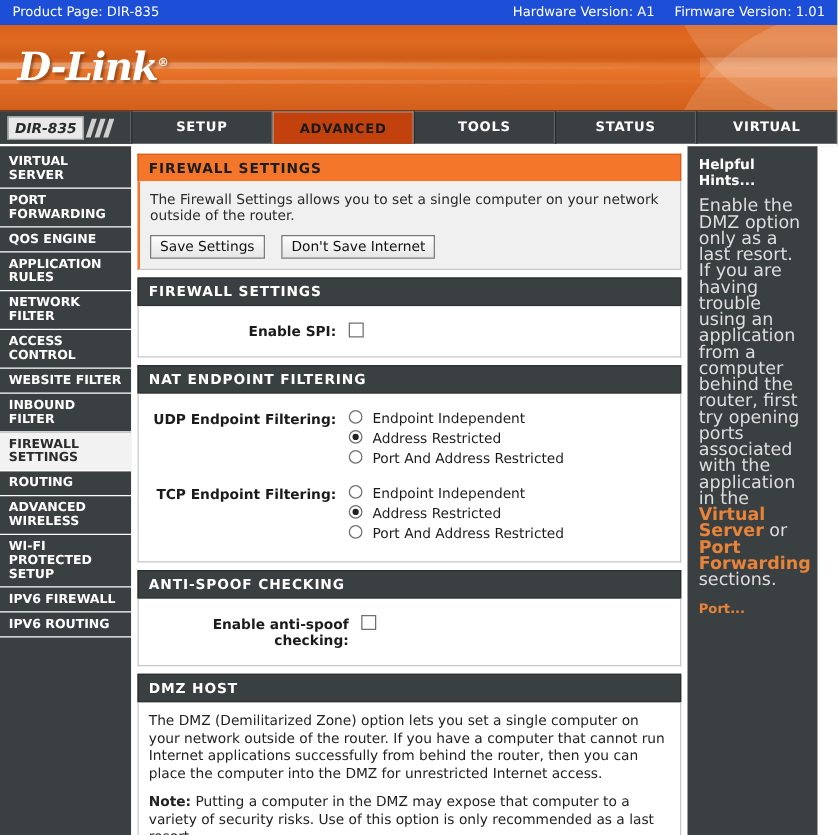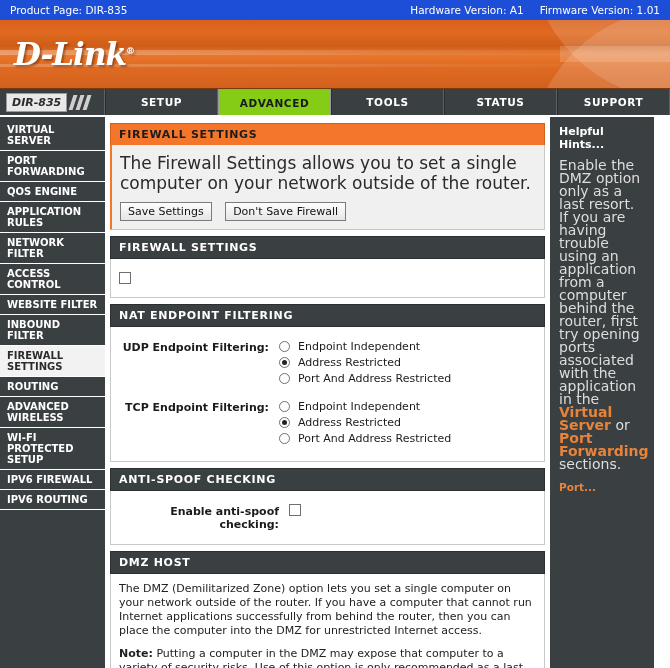--- a/index.html
+++ b/index.html
@@ -125,21 +125,21 @@
     justify-content: center;
     color: #ffffff;
     font-size: 10.5px;
     font-weight: bold;
     letter-spacing: 0.6px;
     border-right: 1px solid #5b6164;
     border-left: 1px solid #2a2e30;
     cursor: pointer;
   }
   .nav-tab.active {
-    background: #84cc16;
+    background: #c2410c;
     color: #1a1a1a;
     border-top: 1px solid #9a9a9a;
     border-left: 1px solid #9a9a9a;
     border-right: 1px solid #9a9a9a;
   }
 
   
   .page {
     display: flex;
     align-items: flex-start;
@@ -205,21 +205,21 @@
     background: #ffffff;
     padding: 8px;
   }
   .panel-body.intro {
     background: #f0f0f0;
     border-left: 2px solid #f4762a;
     border-right: 1px solid #c8c8c8;
     border-bottom: 1px solid #c8c8c8;
   }
   .intro-text {
-    font-size: 17px;
+    font-size: 11px;
     color: #2a2a2a;
     margin-bottom: 9px;
   }
   .btn {
     display: inline-block;
     font-family: "DejaVu Sans", sans-serif;
     font-size: 11px;
     color: #111;
     background: linear-gradient(180deg,#fdfdfd,#e6e6e6);
     border: 1px solid #7b7b7b;
@@ -249,21 +249,20 @@
     border: 1px solid #6f6f6f;
     background: #ffffff;
     display: inline-block;
     box-sizing: border-box;
     cursor: pointer;
   }
 
   .radio-group { flex: 1; }
   .radio-line {
     display: flex;
-    align-items: center;
     margin-bottom: 3px;
     font-size: 11px;
     color: #1b1b1b;
   }
   .rb {
     width: 11px; height: 11px;
     border: 1px solid #6f6f6f;
     border-radius: 50%;
     background: #ffffff;
     margin-right: 8px;
@@ -355,21 +354,21 @@
   <div class="nav-tab active">
       <span>ADVANCED</span>
     </div>
   <div class="nav-tab">
       <span>TOOLS</span>
     </div>
   <div class="nav-tab">
       <span>STATUS</span>
     </div>
   <div class="nav-tab">
-      <span>SUPPORT</span>
+      <span>VIRTUAL</span>
     </div>
 </div>
 
 <div class="page">
 
   <div class="sidebar">
     <div class="menu-item"><span>VIRTUAL SERVER</span></div>
     <div class="menu-item"><span>PORT FORWARDING</span></div>
     <div class="menu-item"><span>QOS ENGINE</span></div>
     <div class="menu-item"><span>APPLICATION RULES</span></div>
@@ -385,28 +384,29 @@
     <div class="menu-item"><span>IPV6 ROUTING</span></div>
   </div>
 
   <div class="content">
 
     <div class="panel">
       <div class="panel-head-orange">FIREWALL SETTINGS</div>
       <div class="panel-body intro">
         <div class="intro-text">The Firewall Settings allows you to set a single computer on your network outside of the router.</div>
         <span class="btn">Save Settings</span>
-        <span class="btn">Don't Save Firewall</span>
+        <span class="btn">Don't Save Internet</span>
       </div>
     </div>
 
     <div class="panel">
       <div class="panel-head-dark">FIREWALL SETTINGS</div>
       <div class="panel-body">
         <div class="row">
+          <div class="row-label">Enable SPI:</div>
           <span class="cb"></span>
         </div>
       </div>
     </div>
 
     <div class="panel">
       <div class="panel-head-dark">NAT ENDPOINT FILTERING</div>
       <div class="panel-body">
 
         <div class="row">

